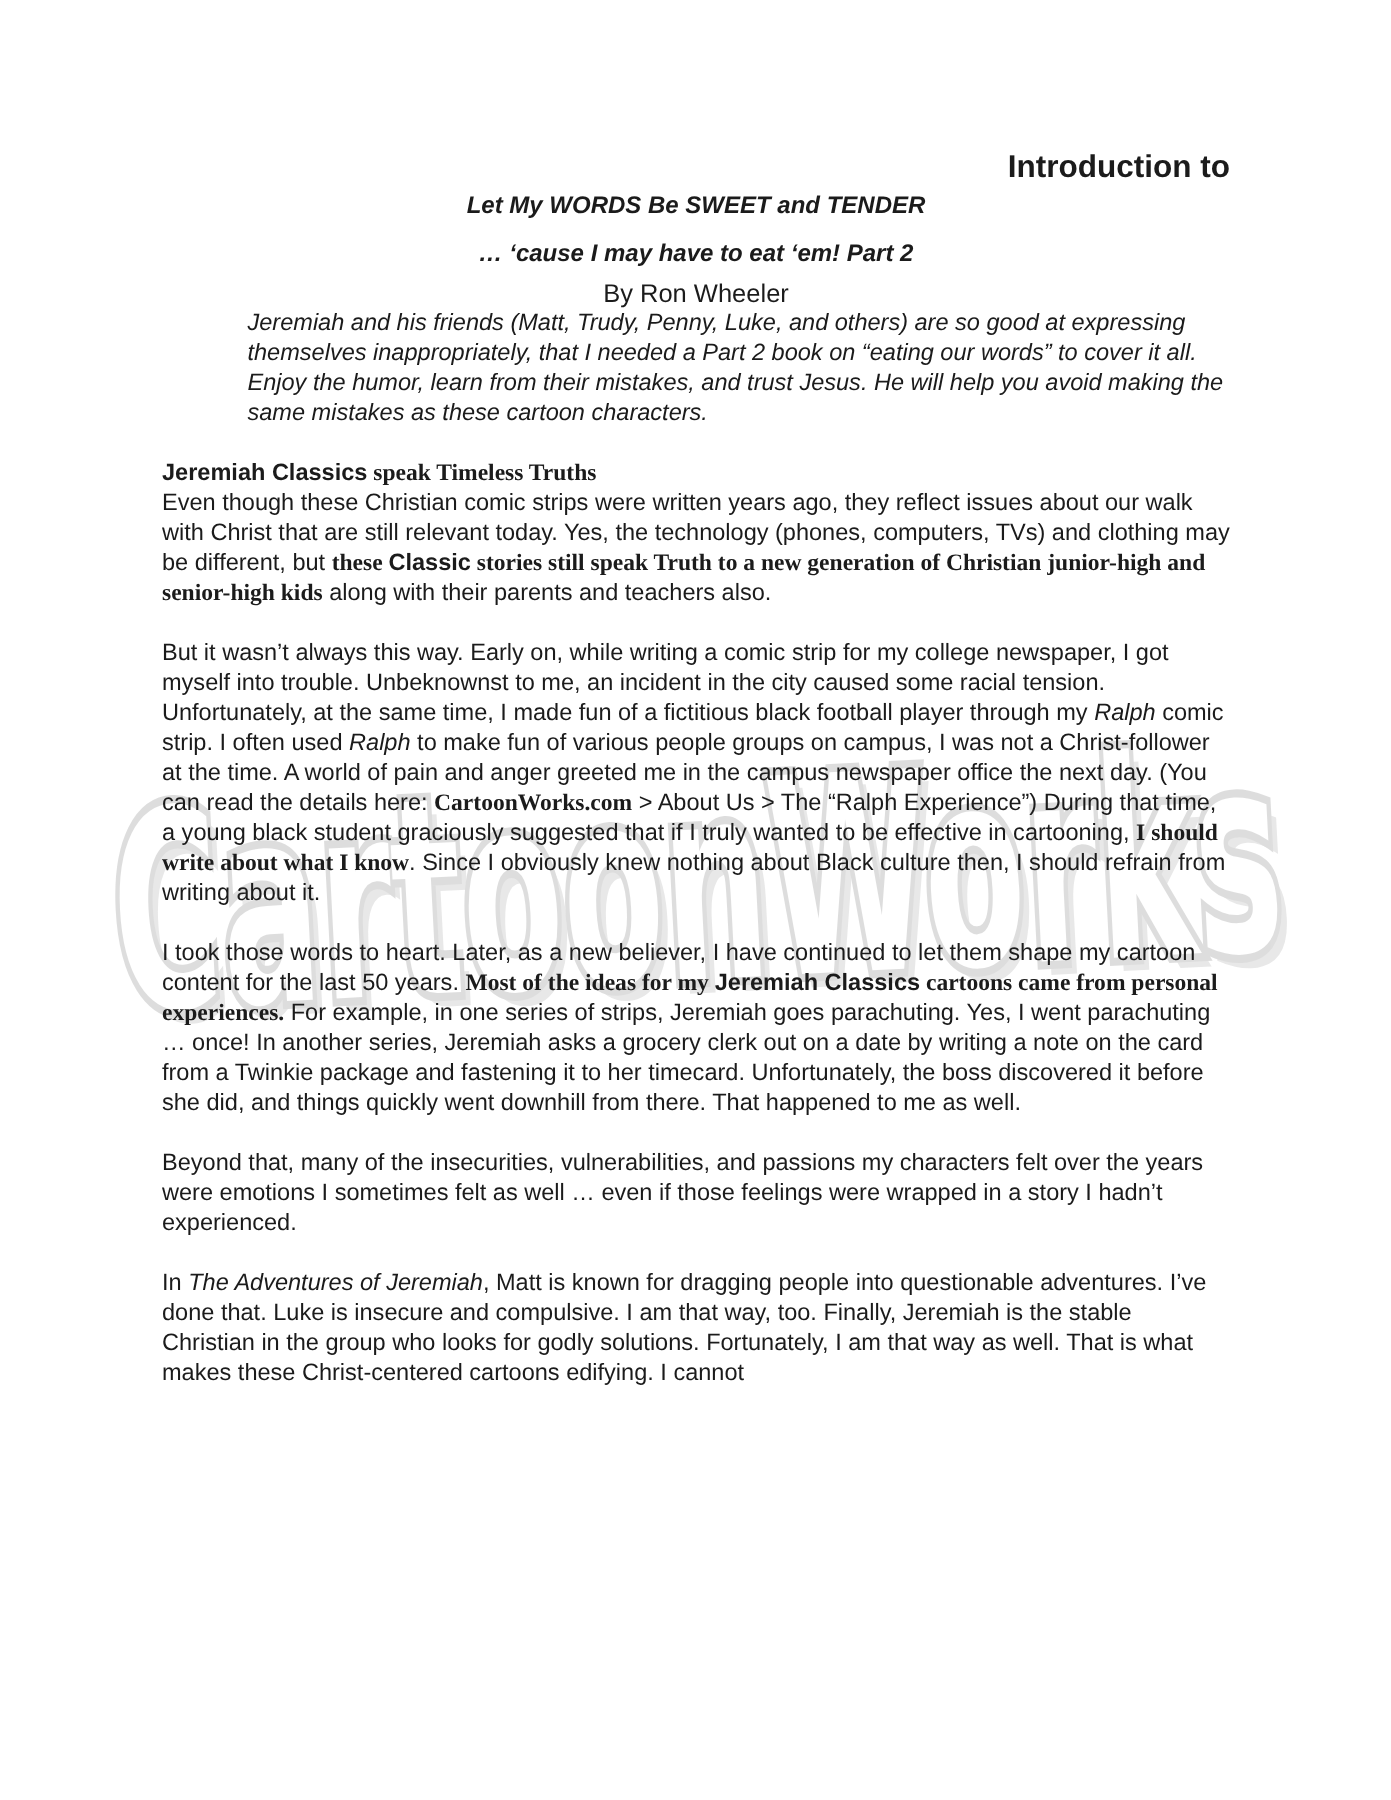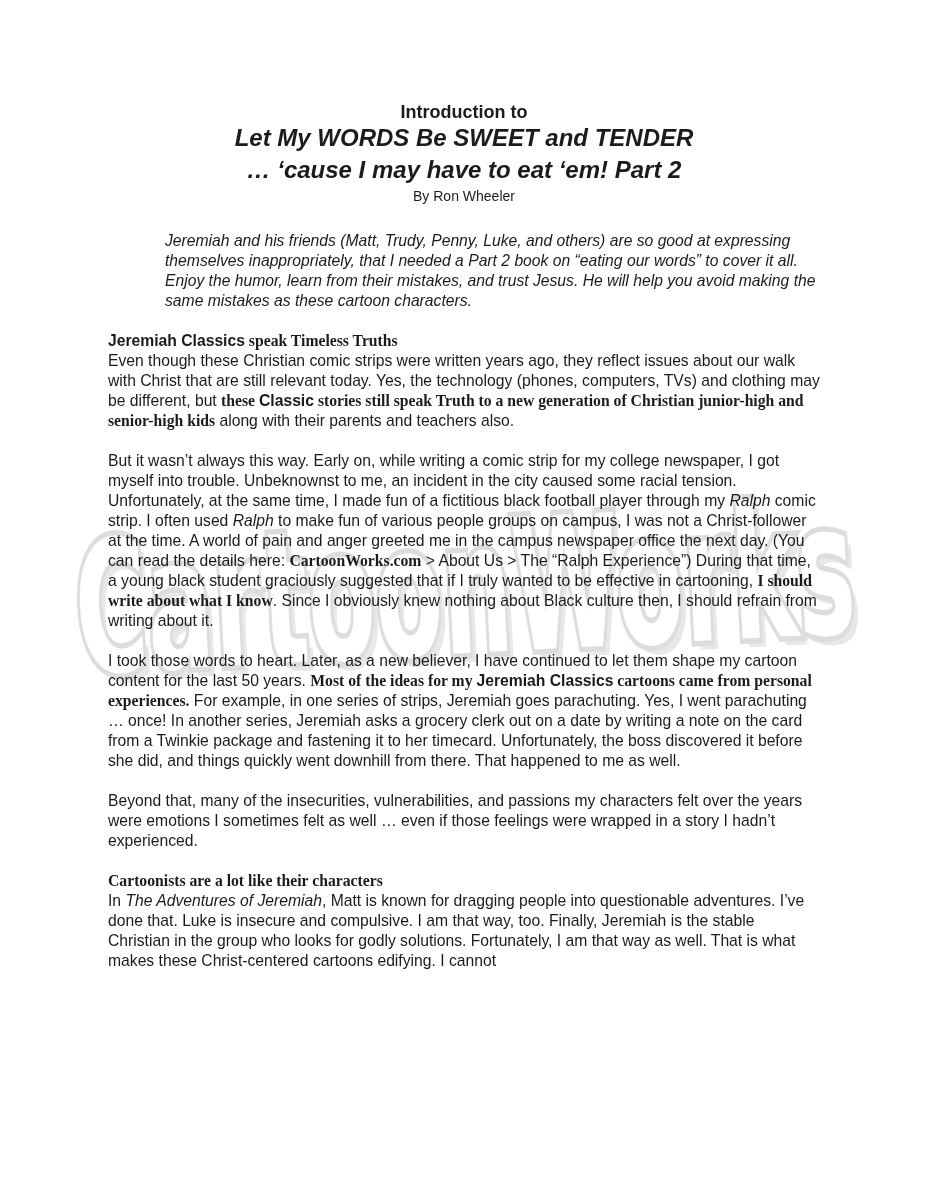--- a/index.html
+++ b/index.html
@@ -23,35 +23,35 @@
     pointer-events: none;
   }
   .content {
     position: relative;
     z-index: 1;
     padding: 102px 107px 0 108px;
   }
   .title-block { text-align: center; }
   .pretitle {
     font-weight: bold;
-    font-size: 18px;
+    font-size: 21px;
     line-height: 20px;
+    text-align: right;
   }
   .book-title {
     font-weight: bold;
     font-style: italic;
-    font-size: 24px;
+    font-size: 16px;
     line-height: 32px;
   }
   .byline {
-    font-size: 14px;
+    font-size: 17px;
     line-height: 20px;
   }
   .blocks {
-    margin-top: 25px;
     font-size: 15.7px;
     line-height: 20px;
   }
   .blocks p { margin: 0 0 20px 0; }
   .blocks p.heading { margin-bottom: 0; font-weight: bold; }
   .blocks p.quote { padding-left: 57px; font-style: italic; }
   .run-r { }
   .run-b { font-weight: bold; font-family: Liberation Serif, serif; }
   .run-i { font-style: italic; }
   .run-bi { font-weight: bold; }
@@ -76,17 +76,16 @@
       <div class="byline">By Ron Wheeler</div>
     </div>
 
     <div class="blocks" id="blocks">
         <p class="quote"><span class="run-i">Jeremiah and his friends (Matt, Trudy, Penny, Luke, and others) are so good at expressing themselves inappropriately, that I needed a Part 2 book on “eating our words” to cover it all. Enjoy the humor, learn from their mistakes, and trust Jesus. He will help you avoid making the same mistakes as these cartoon characters.</span></p>
         <p class="heading"><span class="run-bi">Jeremiah Classics</span><span class="run-b"> speak Timeless Truths</span></p>
         <p class="para"><span class="run-r">Even though these Christian comic strips were written years ago, they reflect issues about our walk with Christ that are still relevant today. Yes, the technology (phones, computers, TVs) and clothing may be different, but </span><span class="run-b">these </span><span class="run-bi">Classic</span><span class="run-b"> stories still speak Truth to a new generation of Christian junior-high and senior-high kids</span><span class="run-r"> along with their parents and teachers also.</span></p>
         <p class="para"><span class="run-r">But it wasn’t always this way. Early on, while writing a comic strip for my college newspaper, I got myself into trouble. Unbeknownst to me, an incident in the city caused some racial tension. Unfortunately, at the same time, I made fun of a fictitious black football player through my </span><span class="run-i">Ralph</span><span class="run-r"> comic strip. I often used </span><span class="run-i">Ralph</span><span class="run-r"> to make fun of various people groups on campus, I was not a Christ-follower at the time. A world of pain and anger greeted me in the campus newspaper office the next day. (You can read the details here: </span><span class="run-b">CartoonWorks.com</span><span class="run-r"> &gt; About Us &gt; The “Ralph Experience”) During that time, a young black student graciously suggested that if I truly wanted to be effective in cartooning, </span><span class="run-b">I should write about what I know</span><span class="run-r">. Since I obviously knew nothing about Black culture then, I should refrain from writing about it.</span></p>
         <p class="para"><span class="run-r">I took those words to heart. Later, as a new believer, I have continued to let them shape my cartoon content for the last 50 years. </span><span class="run-b">Most of the ideas for my </span><span class="run-bi">Jeremiah Classics</span><span class="run-b"> cartoons came from personal experiences.</span><span class="run-r"> For example, in one series of strips, Jeremiah goes parachuting. Yes, I went parachuting … once! In another series, Jeremiah asks a grocery clerk out on a date by writing a note on the card from a Twinkie package and fastening it to her timecard. Unfortunately, the boss discovered it before she did, and things quickly went downhill from there. That happened to me as well.</span></p>
         <p class="para"><span class="run-r">Beyond that, many of the insecurities, vulnerabilities, and passions my characters felt over the years were emotions I sometimes felt as well … even if those feelings were wrapped in a story I hadn’t experienced.</span></p>
-        <p class="heading"><span class="run-b">Cartoonists are a lot like their characters</span></p>
         <p class="para"><span class="run-r">In </span><span class="run-i">The Adventures of Jeremiah</span><span class="run-r">, Matt is known for dragging people into questionable adventures. I’ve done that. Luke is insecure and compulsive. I am that way, too. Finally, Jeremiah is the stable Christian in the group who looks for godly solutions. Fortunately, I am that way as well. That is what makes these Christ-centered cartoons edifying. I cannot</span></p>
       </div>
   </div>
 </div>
 
 </body></html>

